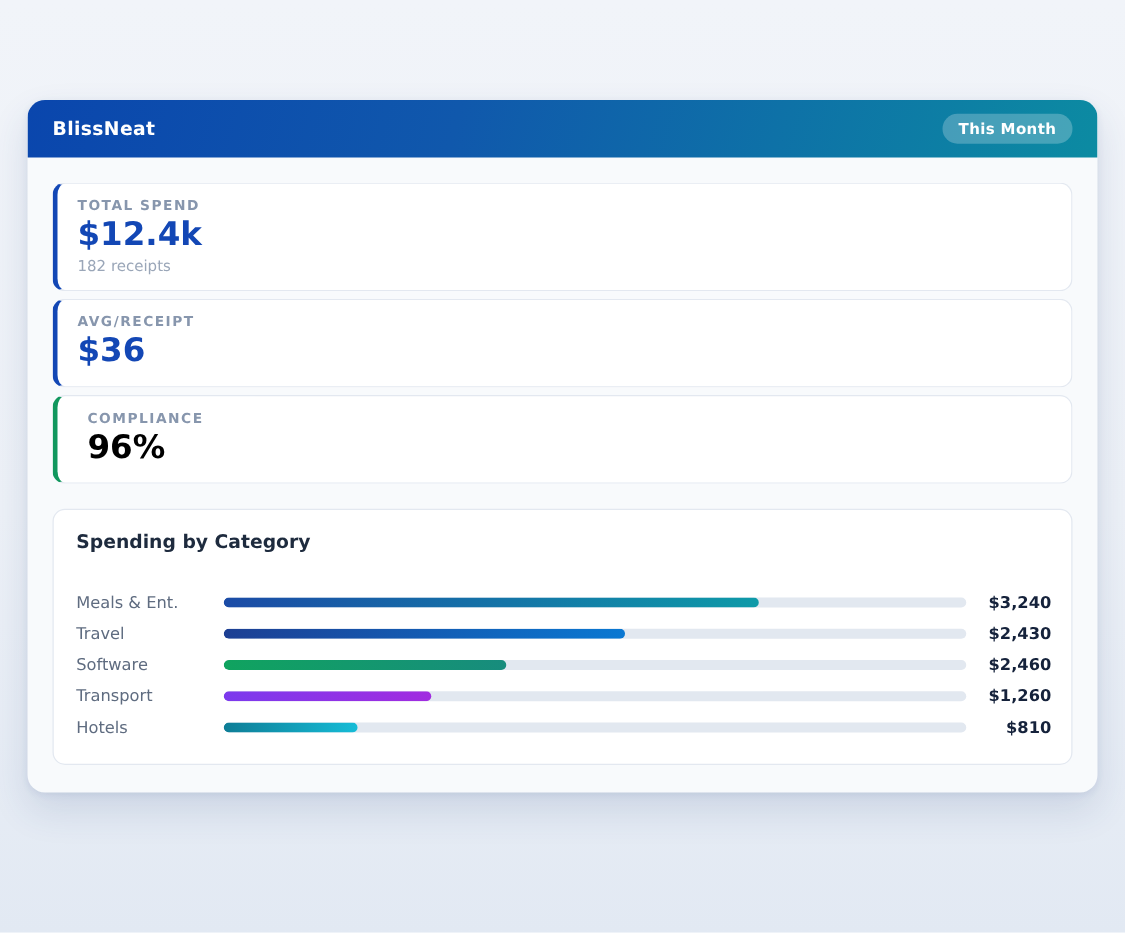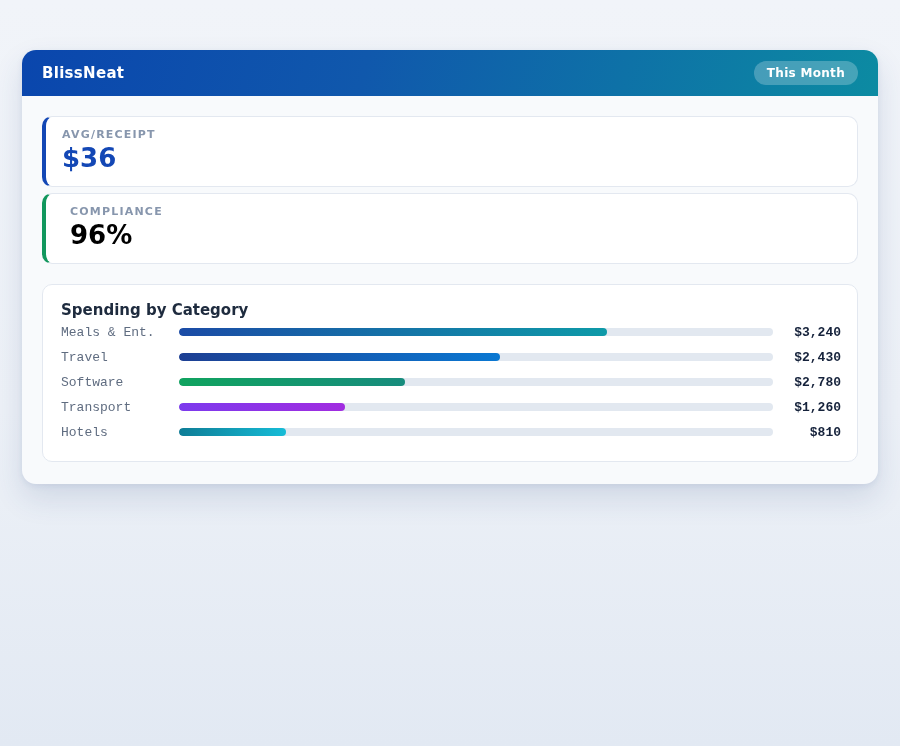--- a/index.html
+++ b/index.html
@@ -3,21 +3,21 @@
 <meta charset="utf-8">
 <style>
   * { margin:0; padding:0; box-sizing:border-box; }
   html,body { width:900px; height:746px; }
   body {
     font-family:"DejaVu Sans","Liberation Sans",sans-serif;
     background:linear-gradient(180deg,#f1f4f9 0%,#edf1f7 55%,#e2e9f3 100%);
     overflow:hidden;
   }
   .app-card {
-    position:absolute; left:22px; top:50px; width:856px;
+    position:absolute; left:22px; top:80px; width:856px;
     background:#f8fafc; border-radius:14px; overflow:hidden;
     box-shadow:0 14px 30px rgba(40,70,130,0.14), 0 2px 6px rgba(40,70,130,0.08);
   }
   .app-header {
     height:46px; display:flex; align-items:center; justify-content:space-between;
     padding:0 20px;
     background:linear-gradient(105deg,#0a46ad 0%,#1058ac 40%,#0c8ba2 100%);
   }
   .app-title { color:#ffffff; font-size:15px; font-weight:bold; letter-spacing:0.3px; }
   .period-badge {
@@ -34,39 +34,44 @@
     font-size:11px; font-weight:bold; color:#8796ad; letter-spacing:1.2px;
     text-transform:uppercase;
   }
   .stat-value { font-size:26px; font-weight:bold; color:#1347b5; margin-top:3px; line-height:1.15; }
   .stat-sub { font-size:12px; color:#9aa6b8; margin-top:2px; }
   .stat-sub:empty { display:none; }
   .chart-card {
     background:#ffffff; border:1px solid #e3e8f0; border-radius:10px;
     margin-top:20px; padding:14px 16px 16px 16px;
   }
-  .chart-title { font-size:15px; font-weight:bold; color:#1e2b3e; margin:2px 0 1px 2px; }
-  .chart-row { display:flex; align-items:center; height:25px;font-family:Liberation Mono, monospace; }
+  .chart-title { font-size:15px; font-weight:bold; color:#1e2b3e; margin:2px 0 28px 2px; }
+  .chart-row { display:flex; align-items:center; height:25px; }
   .chart-row-label { width:120px; font-size:13px; color:#5f6c80; padding-left:2px; }
   .chart-track { flex:1; height:8px; background:#e2e8f0; border-radius:4px; overflow:hidden; }
   .chart-fill { height:8px; border-radius:4px; }
   .chart-row-value { width:68px; text-align:right; font-size:13px; font-weight:bold; color:#15223b; }
 </style>
 </head>
 <body>
 
 <div class="app-card">
 
   <div class="app-header">
     <div class="app-title">BlissNeat</div>
     <button class="period-badge">This Month</button>
   </div>
 
   <div class="app-body">
 
+    <div class="stat-card" style="border-left-color: rgb(19, 71, 181);">
+      <div class="stat-label">TOTAL SPEND</div>
+      <div class="stat-value" style="color: rgb(19, 71, 181);">$12.4k</div>
+      <div class="stat-sub">182 receipts</div>
+    </div>
 
 
     <div class="stat-card" style="border-left-color: rgb(19, 71, 181);">
       <div class="stat-label">AVG/RECEIPT</div>
       <div class="stat-value" style="color: rgb(19, 71, 181);">$36</div>
 
     </div>
 
     <div class="stat-card" style="border-left-color: rgb(17, 151, 93); padding-left: 24px;">
       <div class="stat-label">COMPLIANCE</div>
@@ -89,21 +94,21 @@
             <div class="chart-track" style="background: rgb(226, 232, 240);">
               <div class="chart-fill" style="width: 54%; background: linear-gradient(90deg, rgb(29, 63, 147), rgb(10, 120, 210));"></div>
             </div>
             <div class="chart-row-value">$2,430</div>
           </div>
           <div class="chart-row">
             <div class="chart-row-label">Software</div>
             <div class="chart-track" style="background: rgb(226, 232, 240);">
               <div class="chart-fill" style="width: 38%; background: linear-gradient(90deg, rgb(16, 163, 95), rgb(23, 140, 125));"></div>
             </div>
-            <div class="chart-row-value">$2,780</div>
+            <div class="chart-row-value">$2,460</div>
           </div>
           <div class="chart-row">
             <div class="chart-row-label">Transport</div>
             <div class="chart-track" style="background: rgb(226, 232, 240);">
               <div class="chart-fill" style="width: 28%; background: linear-gradient(90deg, rgb(124, 58, 237), rgb(161, 44, 224));"></div>
             </div>
             <div class="chart-row-value">$1,260</div>
           </div>
           <div class="chart-row">
             <div class="chart-row-label">Hotels</div>

